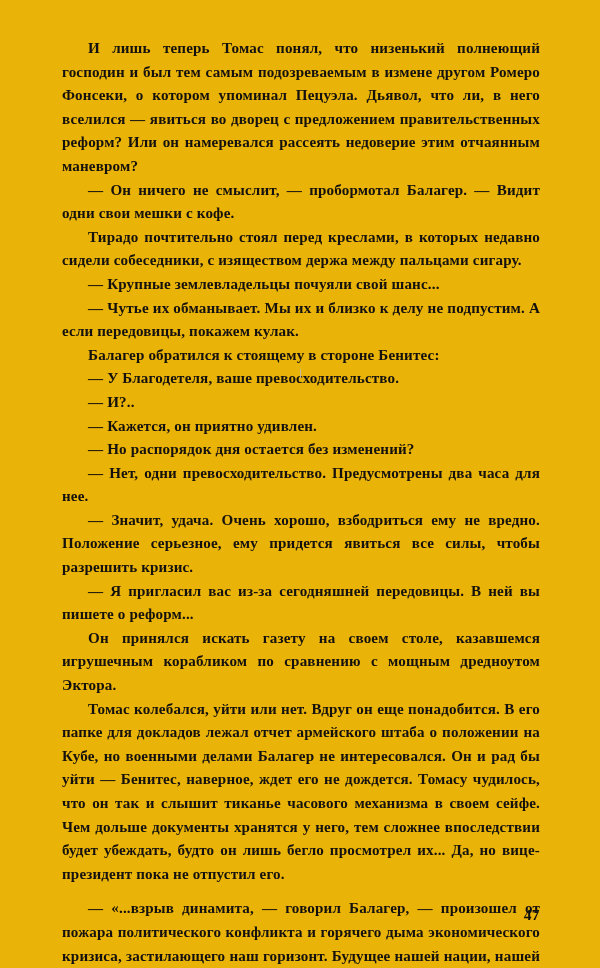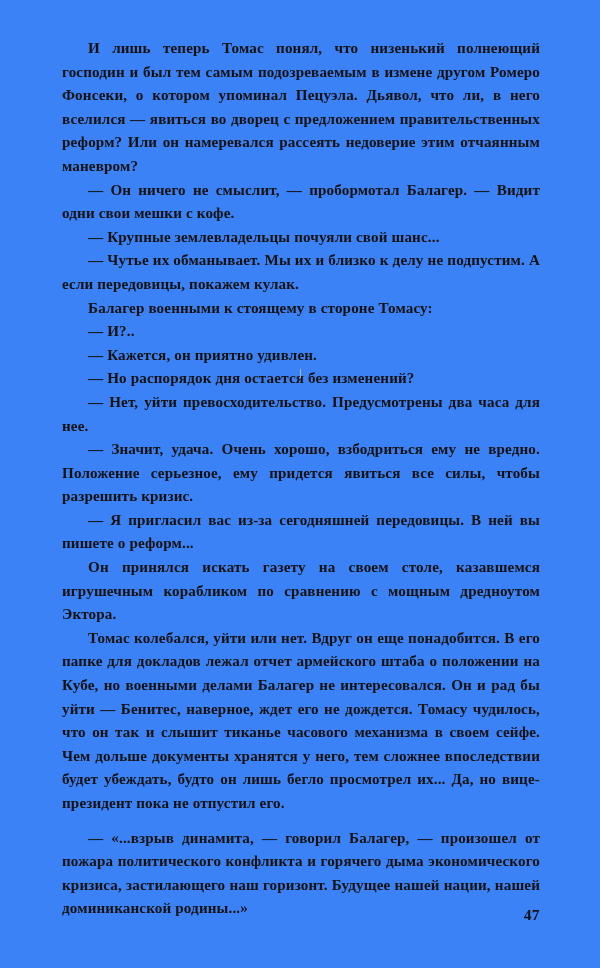--- a/index.html
+++ b/index.html
@@ -14,21 +14,21 @@
     font-family: "Liberation Serif", "DejaVu Serif", serif;
     color: #121212;
     overflow: hidden;
   }
   .page {
     position: absolute;
     left: 0;
     top: 0;
     width: 600px;
     height: 968px;
-    background: #3b82f6;
+    background: #eab308;
   }
   .textblock {
     position: absolute;
     left: 62px;
     top: 37px;
     width: 478px;
   }
   p {
     margin: 0;
     font-size: 15.1px;
@@ -69,27 +69,29 @@
   }
 </style>
 </head>
 <body>
 
 <div class="page">
 
   <div class="textblock">
     <p class="indent">И лишь теперь Томас понял, что низенький полнеющий господин и был тем самым подозреваемым в измене другом Ромеро Фонсеки, о котором упоминал Пецуэла. Дьявол, что ли, в него вселился — явиться во дворец с предложением правительственных реформ? Или он намеревался рассеять недоверие этим отчаянным маневром?</p>
     <p class="dialog">— Он ничего не смыслит, — пробормотал Балагер. — Видит одни свои мешки с кофе.</p>
+    <p class="indent">Тирадо почтительно стоял перед креслами, в которых недавно сидели собеседники, с изяществом держа между пальцами сигару.</p>
     <p class="dialog">— Крупные землевладельцы почуяли свой шанс...</p>
     <p class="dialog">— Чутье их обманывает. Мы их и близко к делу не подпустим. А если передовицы, покажем кулак.</p>
-    <p class="indent">Балагер военными к стоящему в стороне Томасу:</p>
+    <p class="indent">Балагер обратился к стоящему в стороне Бенитес:</p>
+    <p class="dialog">— У Благодетеля, ваше превосходительство.</p>
     <p class="dialog">— И?..</p>
     <p class="dialog">— Кажется, он приятно удивлен.</p>
     <p class="dialog">— Но распорядок дня остается без изменений?</p>
-    <p class="dialog">— Нет, уйти превосходительство. Предусмотрены два часа для нее.</p>
+    <p class="dialog">— Нет, одни превосходительство. Предусмотрены два часа для нее.</p>
     <p class="dialog">— Значит, удача. Очень хорошо, взбодриться ему не вредно. Положение серьезное, ему придется явиться все силы, чтобы разрешить кризис.</p>
     <p class="dialog">— Я пригласил вас из-за сегодняшней передовицы. В ней вы пишете о реформ...</p>
     <p class="indent">Он принялся искать газету на своем столе, казавшемся игрушечным корабликом по сравнению с мощным дредноутом Эктора.</p>
     <p class="indent">Томас колебался, уйти или нет. Вдруг он еще понадобится. В его папке для докладов лежал отчет армейского штаба о положении на Кубе, но военными делами Балагер не интересовался. Он и рад бы уйти — Бенитес, наверное, ждет его не дождется. Томасу чудилось, что он так и слышит тиканье часового механизма в своем сейфе. Чем дольше документы хранятся у него, тем сложнее впоследствии будет убеждать, будто он лишь бегло просмотрел их... Да, но вице-президент пока не отпустил его.</p>
     <div class="gap-md"></div>
     <p class="dialog">— «...взрыв динамита, — говорил Балагер, — произошел от пожара политического конфликта и горячего дыма экономического кризиса, застилающего наш горизонт. Будущее нашей нации, нашей доминиканской родины...»</p>
   </div>
 
   <div class="tick"></div>
 

